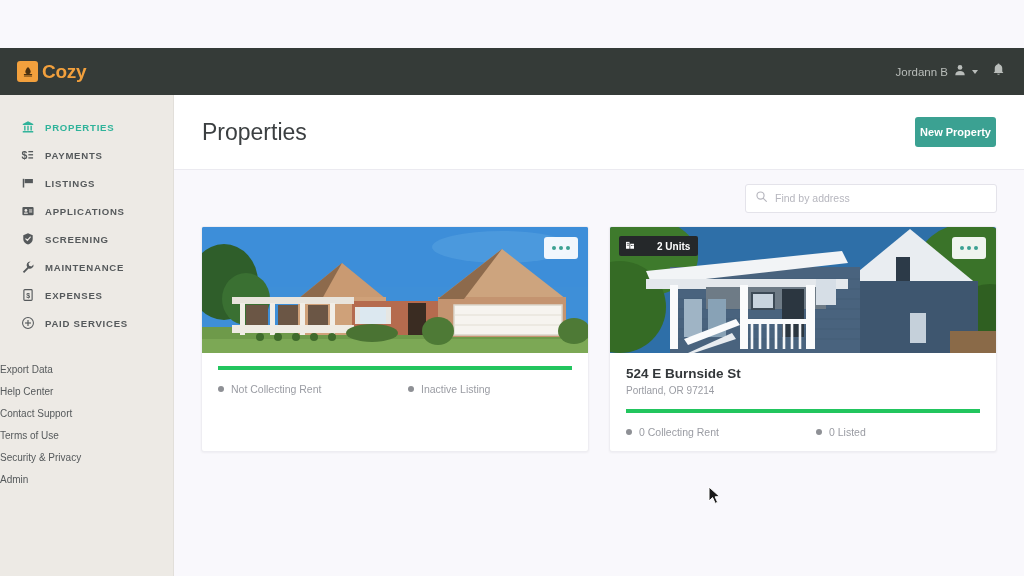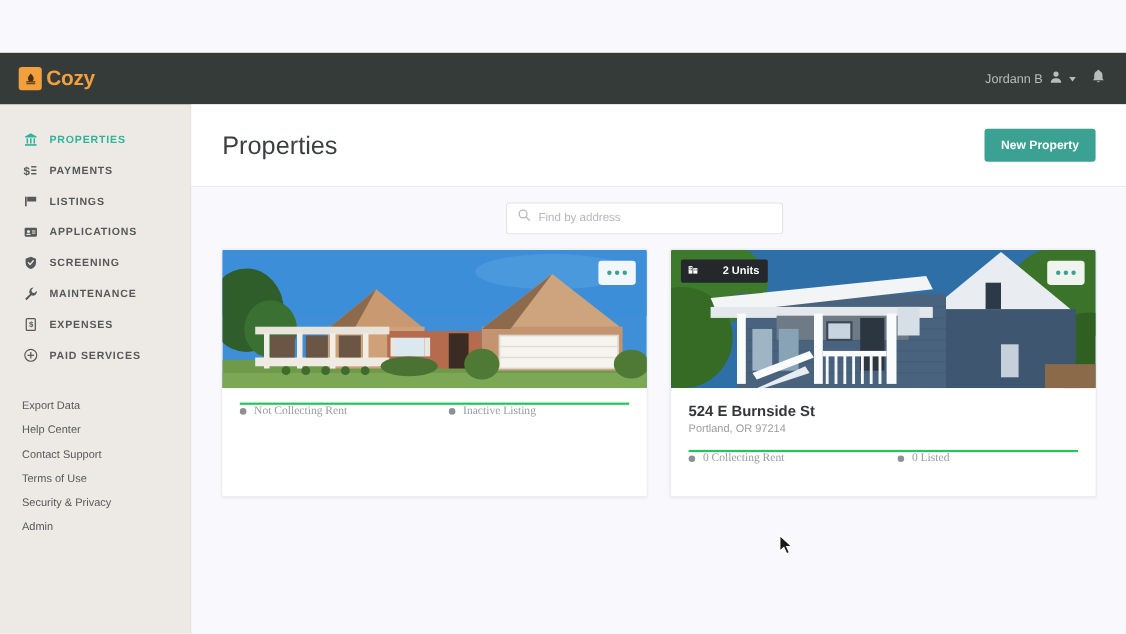--- a/index.html
+++ b/index.html
@@ -57,21 +57,21 @@
   .nav-label {
     font-size: 9.6px; font-weight: bold;
     letter-spacing: 0.75px;
     color: #55595B;
   }
   .nav-item.active .nav-label { color: #2FB39A; }
   .nav-icon { width: 15px; height: 15px; display: flex; align-items: center; justify-content: center; flex-shrink: 0; }
   .nav-icon svg { display: block; }
 
   .nav-gap { height: 16px; }
-  .sublinks { padding-left: 20px; padding-top: 6px; }
+  .sublinks { padding-top: 6px; }
   .sublink {
     display: block; font-size: 10px; color: #55595B;
     line-height: 22px; cursor: pointer;
   }
 
   
   .main {
     position: absolute; top: 47px; left: 174px;
     width: 850px; height: 529px;
     background: #F9F8FC;
@@ -81,26 +81,26 @@
     border-bottom: 1px solid #EBEAF0;
     display: flex; align-items: center;
     padding: 0 28px 0 28px;
   }
   .page-title { font-size: 23px; color: #3B3F41; font-weight: normal; }
   .btn-primary {
     margin-left: auto;
     background: #3BA192; color: #FFFFFF;
     font-size: 11px; font-weight: bold;
     border: none; border-radius: 3px;
-    padding: 9px 15px; cursor: pointer;
+    padding: 9px 5px; cursor: pointer;
   }
 
   .toolbar {
     height: 56px; display: flex; align-items: center;
-    justify-content: center; padding-right: 27px;
+    justify-content: flex-end; padding-right: 27px;
   }
   .search-box {
     width: 252px; height: 29px;
     background: #FFFFFF;
     border: 1px solid #E4E3EA;
     border-radius: 3px;
     display: flex; align-items: center;
     padding: 0 9px; gap: 7px;
   }
   .search-input {
@@ -140,23 +140,23 @@
     font-size: 10px; font-weight: bold;
     border-radius: 2px;
     padding: 4px 8px 4px 6px;
     display: flex; align-items: center; gap: 22px;
   }
   .card-body { padding: 13px 16px 0 16px; }
   .card-title { font-size: 13.5px; font-weight: bold; color: #33373A; }
   .card-sub { font-size: 10px; color: #9A9CA3; margin-top: 4px; }
   .card-stats {
     margin: 13px 16px 0 16px;
-    border-top: 2px solid #22c55e;
+    border-top: 4px solid #22c55e;
     height: 42px;
-    display: flex; align-items: flex-start; font-family: Liberation Serif, serif;
+    display: flex; align-items: center;
   }
   .stat { display: flex; align-items: center; gap: 7px; font-size: 10.5px; color: #9A9CA3; }
   .stat:first-child { width: 190px; }
   .stat-dot { width: 6px; height: 6px; border-radius: 50%; background: #8E9095; display:block; }
 
   
   .help-widget {
     position: absolute; right: 8px; bottom: 5px;
     display: flex; flex-direction: column; align-items: center;
   }

